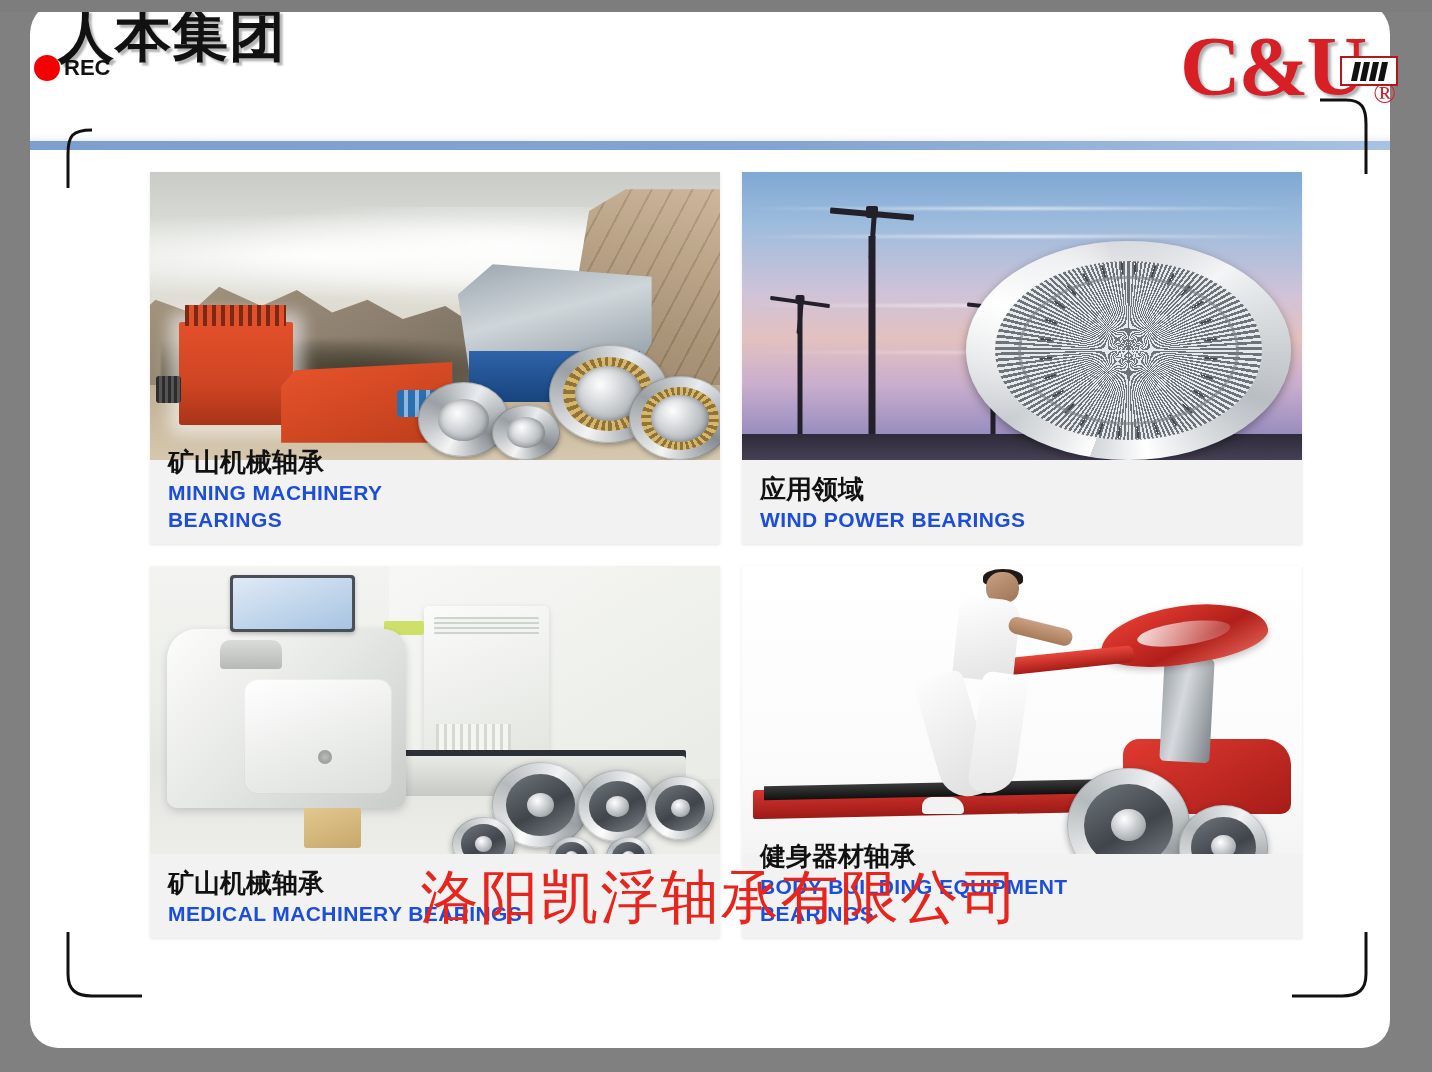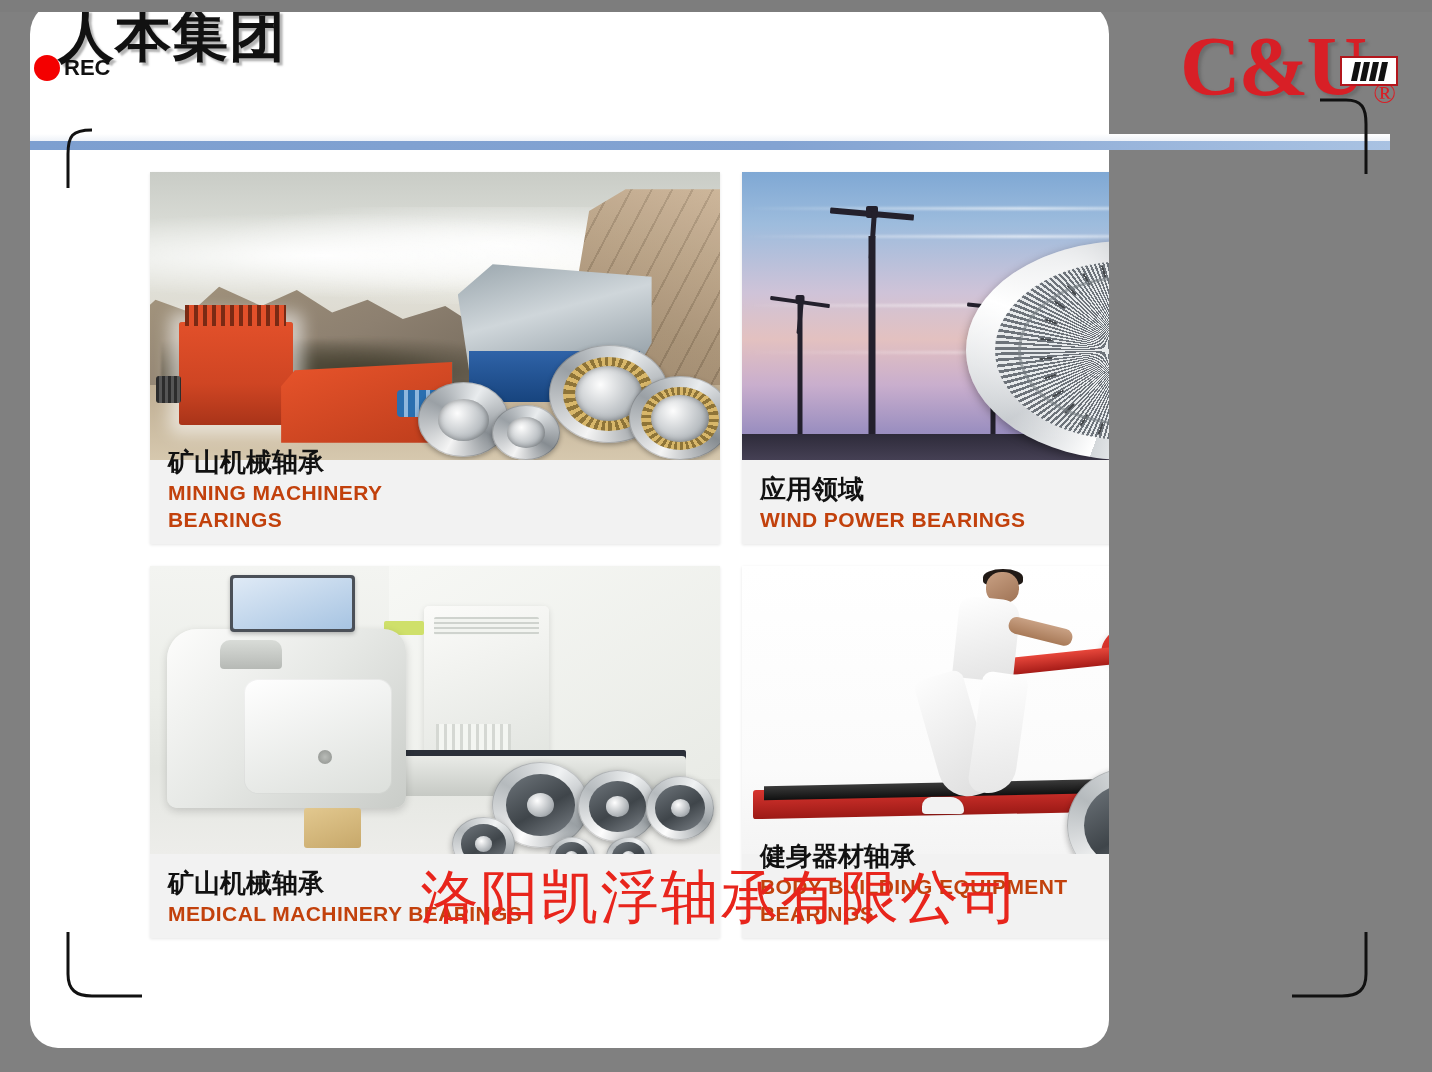--- a/index.html
+++ b/index.html
@@ -7,21 +7,21 @@
   body {
     background:#808080;
     font-family:"Liberation Sans","DejaVu Sans",sans-serif;
     position:relative;
   }
 
   
   .slide{
     position:absolute;
     left:30px; top:0px;
-    width:1079px; height:1048px;
+    width:1360px; height:1048px;
     background:#ffffff;
     border-radius:34px 34px 28px 28px;
     overflow:hidden;
   }
   
   .top-grey{
     position:absolute; left:0; top:0; width:1432px; height:12px;
     background:#7d7d7d; z-index:40;
   }
 
@@ -105,21 +105,21 @@
   .card-photo{ position:relative; width:100%; height:288px; overflow:hidden; }
   .card-caption{
     position:absolute; left:0; bottom:0; width:100%; height:auto;
     padding:10px 0 12px 18px; z-index:6;
   }
   .cap-cn{
     font-size:26px; font-weight:bold; color:#111; line-height:1.15;
     font-family:"DejaVu Sans","Liberation Sans",sans-serif;
   }
   .cap-en{
-    font-size:21px; font-weight:bold; color:#c2410c; line-height:1.2;
+    font-size:21px; font-weight:bold; color:#1d4ed8; line-height:1.2;
     letter-spacing:.4px; margin-top:2px;
   }
 
   
   .scene{ position:absolute; inset:0; }
 
   
   .sky-mine{ position:absolute; inset:0;
     background:linear-gradient(to bottom,#c9ccc6 0%,#e3e5df 30%,#dcd8cd 55%,#cfc7b6 100%); }
   .clouds{ position:absolute; left:0; top:12%; width:100%; height:34%;

